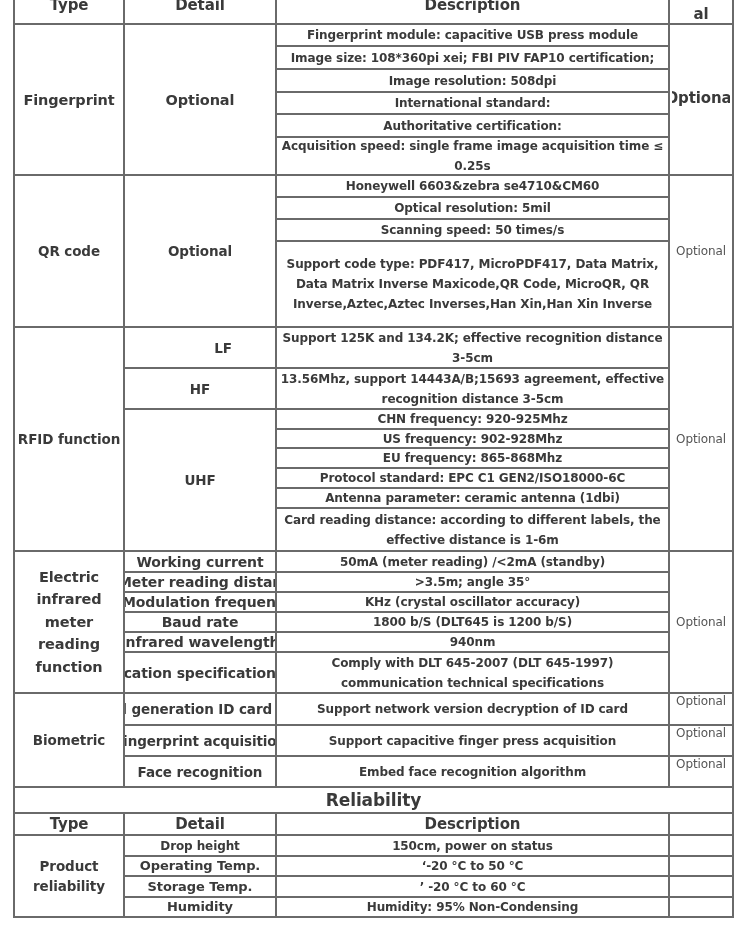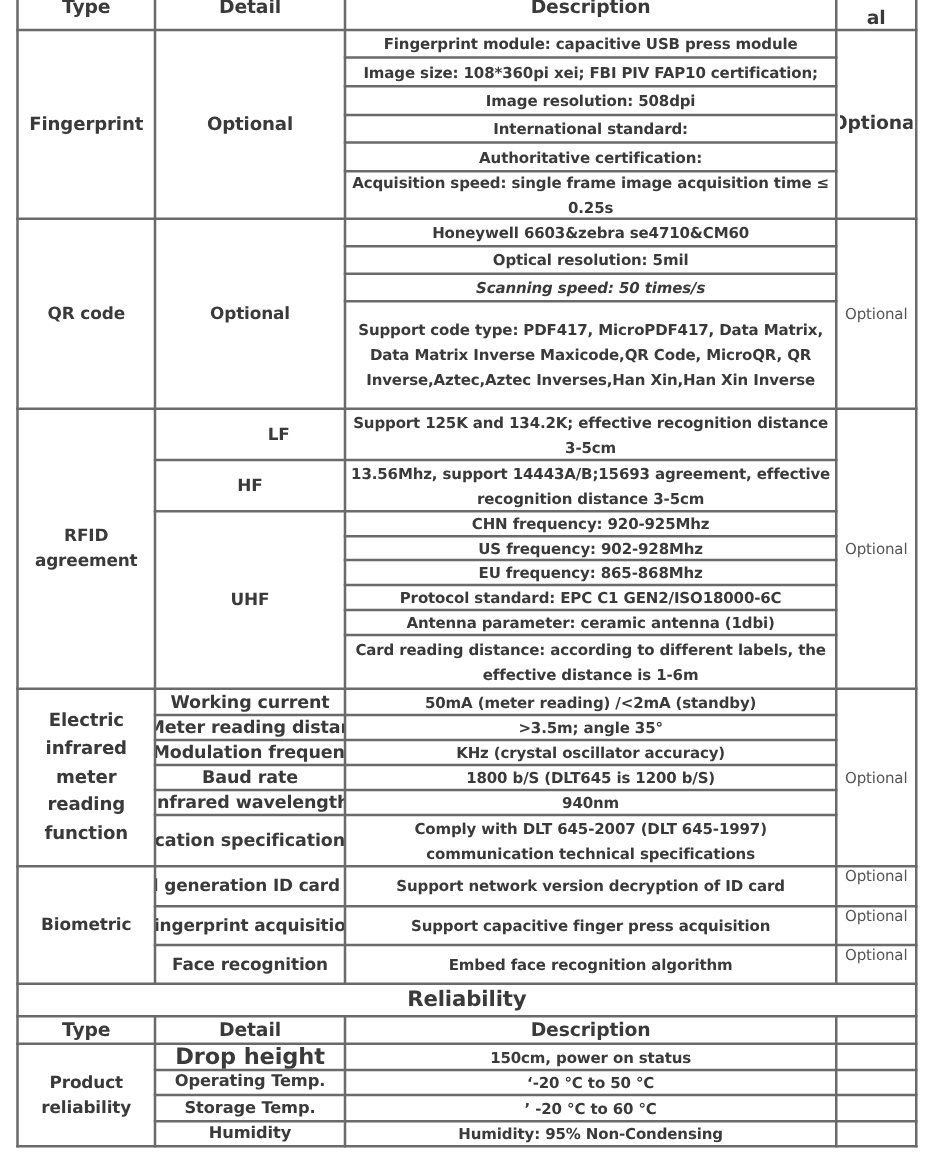--- a/index.html
+++ b/index.html
@@ -36,25 +36,25 @@
   <div class="c" style="left:276px;top:69px;width:393px;height:23px;">Image resolution:  508dpi</div>
   <div class="c" style="left:276px;top:92px;width:393px;height:22px;">International standard:</div>
   <div class="c" style="left:276px;top:114px;width:393px;height:23px;">Authoritative certification:</div>
   <div class="c" style="left:280px;top:137px;width:385px;height:38px;">Acquisition speed:  single frame image acquisition time ≤ 0.25s</div>
   <div class="c opt-big" style="left:672px;top:24px;width:58px;height:151px;padding-bottom:4px;">Optional</div>
 
   <div class="c" style="left:14px;top:175px;width:110px;height:152px;font-size:13.5px;">QR code</div>
   <div class="c" style="left:124px;top:175px;width:152px;height:152px;font-size:13.5px;">Optional</div>
   <div class="c" style="left:276px;top:175px;width:393px;height:22px;">Honeywell 6603&amp;zebra se4710&amp;CM60</div>
   <div class="c" style="left:276px;top:197px;width:393px;height:22px;">Optical resolution: 5mil</div>
-  <div class="c" style="left:276px;top:219px;width:393px;height:22px;font-style:italic;">Scanning speed: 50 times/s</div>
+  <div class="c" style="left:276px;top:219px;width:393px;height:22px;">Scanning speed: 50 times/s</div>
   <div class="c" style="left:280px;top:241px;width:385px;height:86px;">Support code type: PDF417, MicroPDF417, Data Matrix, Data Matrix Inverse Maxicode,QR Code, MicroQR, QR Inverse,Aztec,Aztec Inverses,Han Xin,Han Xin Inverse</div>
   <div class="c opt-sm" style="left:670px;top:175px;width:62px;height:152px;word-break:break-all;padding:0 2px;">Optional</div>
 
-  <div class="c" style="left:14px;top:327px;width:110px;height:224px;font-size:13.5px;">RFID agreement</div>
+  <div class="c" style="left:14px;top:327px;width:110px;height:224px;font-size:13.5px;">RFID function</div>
   <div class="c" style="left:124px;top:327px;width:152px;height:41px;font-size:13.5px;padding-left:46px;">LF</div>
   <div class="c" style="left:280px;top:327px;width:385px;height:41px;">Support 125K and 134.2K;  effective recognition distance 3-5cm</div>
   <div class="c" style="left:124px;top:368px;width:152px;height:41px;font-size:13.5px;">HF</div>
   <div class="c" style="left:280px;top:368px;width:385px;height:41px;">13.56Mhz, support 14443A/B;15693 agreement, effective recognition distance 3-5cm</div>
   <div class="c" style="left:124px;top:409px;width:152px;height:142px;font-size:13.5px;">UHF</div>
   <div class="c" style="left:276px;top:409px;width:393px;height:20px;">CHN frequency:  920-925Mhz</div>
   <div class="c" style="left:276px;top:429px;width:393px;height:19px;">US frequency:  902-928Mhz</div>
   <div class="c" style="left:276px;top:448px;width:393px;height:20px;">EU frequency:  865-868Mhz</div>
   <div class="c" style="left:276px;top:468px;width:393px;height:20px;">Protocol standard:  EPC C1 GEN2/ISO18000-6C</div>
   <div class="c" style="left:276px;top:488px;width:393px;height:20px;text-align:center;">Antenna parameter:  ceramic antenna  (1dbi)</div>
@@ -87,21 +87,21 @@
   <div class="c opt-sm" style="left:670px;top:725px;width:62px;height:31px;align-items:flex-start;word-break:break-all;padding:0 2px;">Optional</div>
   <div class="c opt-sm" style="left:670px;top:756px;width:62px;height:31px;align-items:flex-start;word-break:break-all;padding:0 2px;">Optional</div>
 
   <div class="c title" style="left:14px;top:787px;width:719px;height:26px;">Reliability</div>
   <div class="c hdr" style="left:14px;top:813px;width:110px;height:22px;">Type</div>
   <div class="c hdr" style="left:124px;top:813px;width:152px;height:22px;">Detail</div>
   <div class="c hdr" style="left:276px;top:813px;width:393px;height:22px;">Description</div>
   <div class="c hdr" style="left:669px;top:813px;width:64px;height:22px;"></div>
 
   <div class="c" style="left:14px;top:835px;width:110px;height:82px;font-size:13.5px;">Product reliability</div>
-  <div class="c" style="left:124px;top:835px;width:152px;height:21px;font-size:18px;">Drop height</div>
+  <div class="c" style="left:124px;top:835px;width:152px;height:21px;font-size:12px;">Drop height</div>
   <div class="c" style="left:124px;top:856px;width:152px;height:20px;font-size:13px;">Operating Temp.</div>
   <div class="c" style="left:124px;top:876px;width:152px;height:21px;font-size:13px;">Storage Temp.</div>
   <div class="c" style="left:124px;top:897px;width:152px;height:20px;font-size:13px;">Humidity</div>
   <div class="c" style="left:276px;top:835px;width:393px;height:21px;">150cm, power on status</div>
   <div class="c" style="left:276px;top:856px;width:393px;height:20px;">‘-20 °C to 50 °C</div>
   <div class="c" style="left:276px;top:876px;width:393px;height:21px;">’  -20 °C to 60 °C</div>
   <div class="c" style="left:276px;top:897px;width:393px;height:20px;">Humidity: 95% Non-Condensing</div>
   <div class="c" style="left:669px;top:835px;width:64px;height:21px;"></div>
   <div class="c" style="left:669px;top:856px;width:64px;height:20px;"></div>
   <div class="c" style="left:669px;top:876px;width:64px;height:21px;"></div>

